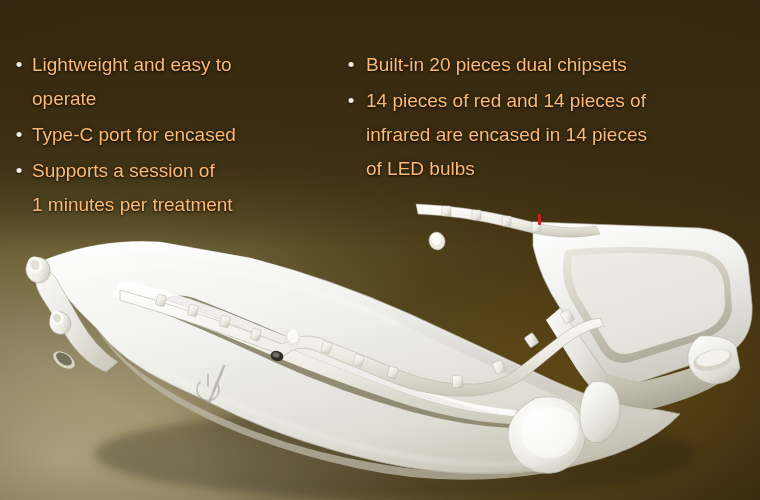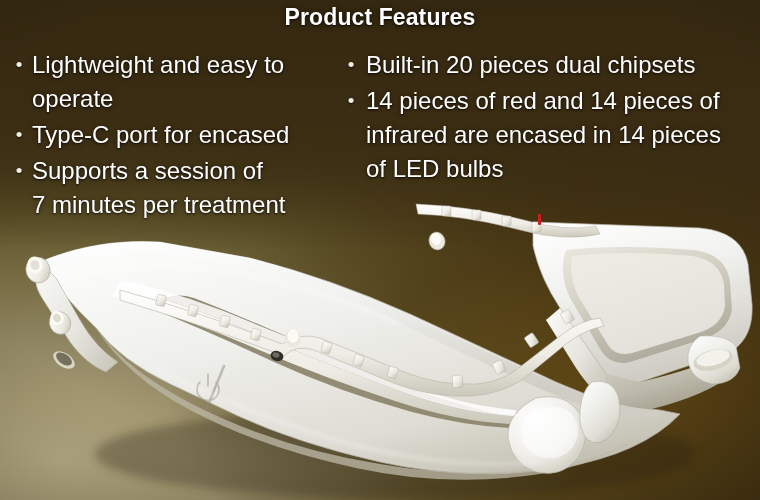--- a/index.html
+++ b/index.html
@@ -60,22 +60,22 @@
     width:26px;
     color:#f2efe6;
     font-size:19px;line-height:34px;
     text-align:center;
     text-shadow:0 1px 2px rgba(0,0,0,.7);
     -webkit-user-select:none;user-select:none;
   }
   #col-right .bullet-dot{width:30px;}
   .bullet-text{
     flex:1 1 auto;
-    color:#ffffff;
-    font-size:24px;line-height:34px;
+    color:#fdba74;
+    font-size:19px;line-height:34px;
     text-shadow:0 1px 2px rgba(0,0,0,.72), 0 0 5px rgba(0,0,0,.4);
     white-space:pre-line;
   }
 
   
   #product{
     position:absolute;left:0;top:186px;width:760px;height:314px;
     z-index:20;
   }
   #product svg{display:block;width:760px;height:314px;}
@@ -290,39 +290,38 @@
     </g>
     <g>
       <ellipse cx="48" cy="73" rx="10.5" ry="11.5" transform="rotate(-28 48 73)" fill="url(#fb1)" stroke="#aaa79a" stroke-width=".6"></ellipse>
       <ellipse cx="45" cy="68" rx="6.5" ry="7.2" transform="rotate(-28 45 68)" fill="#fbfaf5"></ellipse>
       <ellipse cx="45" cy="68" rx="3.8" ry="4.4" transform="rotate(-28 45 68)" fill="#e0ded4"></ellipse>
     </g>
   </svg>
 
   <div class="bg-vig"></div>
 
-  <div id="title">Product Features</div>
 
   <div class="col" id="col-left">
 
     <div class="bullet-row">
       <span class="bullet-dot">•</span>
       <span class="bullet-text">Lightweight and easy to
 operate</span>
     </div>
 
     <div class="bullet-row">
       <span class="bullet-dot">•</span>
       <span class="bullet-text">Type-C port for encased</span>
     </div>
 
     <div class="bullet-row">
       <span class="bullet-dot">•</span>
       <span class="bullet-text">Supports a session of
-7 minutes per treatment</span>
+1 minutes per treatment</span>
     </div>
 
   </div>
 
   <div class="col" id="col-right">
 
     <div class="bullet-row">
       <span class="bullet-dot">•</span>
       <span class="bullet-text">Built-in 20 pieces dual chipsets</span>
     </div>

